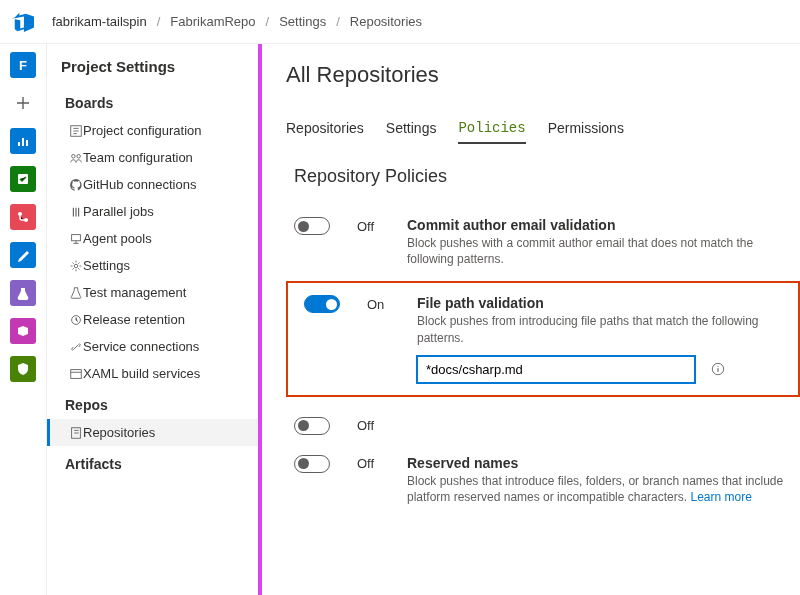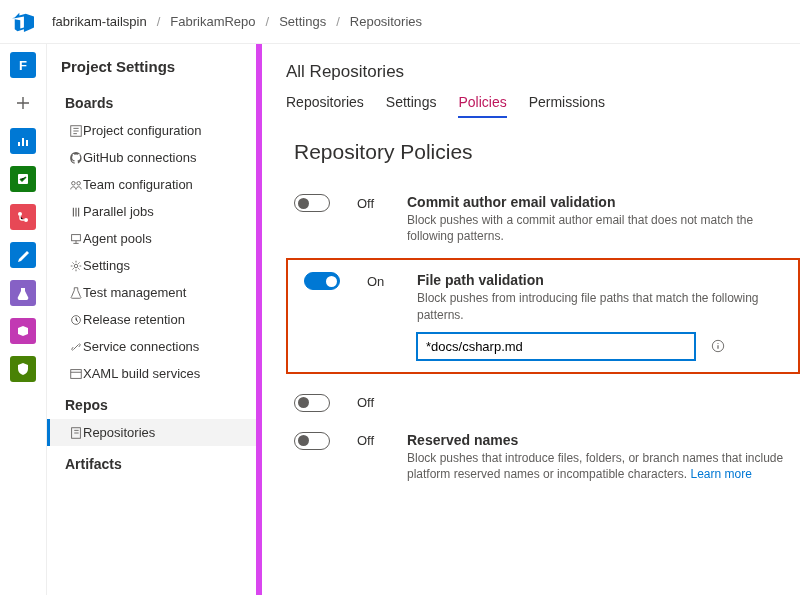--- a/index.html
+++ b/index.html
@@ -9,34 +9,34 @@
 .logo-icon { width: 22px; height: 22px; margin-right: 18px; }
 .breadcrumb { display: flex; align-items: center; gap: 10px; color: #555; font-size: 13px; }
 .breadcrumb .sep { color: #999; }
 .breadcrumb .seg:first-child { color: #323130; }
 
 .layout { display: flex; height: calc(595px - 44px); }
 .rail { width: 47px; border-right: 1px solid #eee; display: flex; flex-direction: column; align-items: center; padding-top: 8px; gap: 12px; }
 .rail-tile { width: 26px; height: 26px; border-radius: 3px; display:flex; align-items:center; justify-content:center; }
 .rail svg { display:block; }
 
-.sidebar { width: 215px; border-right: 6px solid #d946ef; padding: 14px 0 0 0; overflow-y: auto; }
+.sidebar { width: 215px; border-right: 4px solid #d946ef; padding: 14px 0 0 0; overflow-y: auto; }
 .sidebar h3 { font-size: 15px; font-weight: 600; padding: 0 14px 10px; }
 .group-title { font-size: 14px; font-weight: 600; padding: 10px 14px 6px 18px; color: #323130; }
 .nav-item { display: flex; align-items: center; padding: 6px 14px 6px 22px; font-size: 13px; color: #323130; cursor: pointer; }
 .nav-item.active { border-left: 3px solid #0078d4; padding-left: 19px; background: #f3f3f3; }
 .nav-item .ic { width: 14px; height: 14px; color: #605e5c; flex-shrink:0; }
 
 .main { flex: 1; padding: 18px 0 0 24px; overflow-y:auto; }
-.main h1 { font-size: 17px; font-weight: 400; margin-bottom: 12px; }
+.main h1 { font-size: 22px; font-weight: 400; margin-bottom: 32px; }
 .tabs { display: flex; gap: 22px; border-bottom: 0; margin-bottom: 22px; }
 .tab { font-size: 14px; color: #323130; padding-bottom: 6px; cursor:pointer; }
-.tab.active { color: #be185d; border-bottom: 2px solid #1d4ed8; }
-
-.panel-title { font-size: 21px; font-weight: 400; margin: 6px 8px 20px 8px; }
+.tab.active { color: #4d7c0f; border-bottom: 2px solid #404040; font-family: Liberation Mono, monospace; }
+
+.panel-title { font-size: 18px; font-weight: 400; margin: 6px 8px 20px 8px; }
 .policy-row { display: flex; align-items: flex-start; padding: 10px 8px; gap: 18px; }
 .toggle-wrap { display:flex; align-items:center; gap:27px; width: 95px; flex-shrink:0; }
 .toggle { width: 36px; height: 18px; border-radius: 10px; background: #fff; border:1px solid #605e5c; position: relative; cursor:pointer; }
 .toggle .knob { width: 11px; height: 11px; background: #605e5c; border-radius: 50%; position: absolute; top: 2.5px; left: 3px; }
 .toggle.on { background: #0078d4; border-color:#0078d4; }
 .toggle.on .knob { background:#fff; left: 21px; }
 .toggle-label { font-size: 13px; }
 .policy-body { flex:1; padding-right: 8px; }
 .policy-name { font-size: 14px; font-weight: 600; margin-bottom: 2px; }
 .policy-desc { font-size: 12px; color: #605e5c; line-height: 1.35; }
@@ -122,31 +122,31 @@
     <div class="group-title">Boards</div>
     <div class="nav-item">
         <svg class="ic" viewBox="0 0 16 16">
           <rect x="2" y="2" width="12" height="12" fill="none" stroke="currentColor"></rect>
           <path d="M5 5h6M5 8h6M5 11h4" stroke="currentColor"></path>
         </svg>
         <span>Project configuration</span>
       </div>
     <div class="nav-item">
         <svg class="ic" viewBox="0 0 16 16">
-          <path fill="currentColor" d="M8 1a7 7 0 00-2 13.6c.3 0 .4-.2.4-.4v-1.4c-2 .4-2.4-.9-2.4-.9-.3-.8-.8-1-.8-1-.6-.4 0-.4 0-.4.7 0 1.1.7 1.1.7.6 1.1 1.7.8 2.1.6 0-.5.2-.8.4-1-1.6-.2-3.2-.8-3.2-3.5 0-.8.3-1.4.7-1.9 0-.2-.3-.9.1-1.9 0 0 .6-.2 2 .7a6.8 6.8 0 013.6 0c1.4-.9 2-.7 2-.7.4 1 .1 1.7.1 1.9.4.5.7 1.1.7 1.9 0 2.7-1.6 3.3-3.2 3.5.2.2.5.6.5 1.2v1.8c0 .2.1.4.4.4A7 7 0 008 1z"></path>
-        </svg>
-        <span>GitHub connections</span>
-      </div>
-    <div class="nav-item">
-        <svg class="ic" viewBox="0 0 16 16">
           <circle cx="5" cy="6" r="2" fill="none" stroke="currentColor"></circle>
           <circle cx="11" cy="6" r="2" fill="none" stroke="currentColor"></circle>
           <path d="M2 13c0-2 2-3 3-3s3 1 3 3M8 13c0-2 2-3 3-3s3 1 3 3" fill="none" stroke="currentColor"></path>
         </svg>
         <span>Team configuration</span>
+      </div>
+    <div class="nav-item">
+        <svg class="ic" viewBox="0 0 16 16">
+          <path fill="currentColor" d="M8 1a7 7 0 00-2 13.6c.3 0 .4-.2.4-.4v-1.4c-2 .4-2.4-.9-2.4-.9-.3-.8-.8-1-.8-1-.6-.4 0-.4 0-.4.7 0 1.1.7 1.1.7.6 1.1 1.7.8 2.1.6 0-.5.2-.8.4-1-1.6-.2-3.2-.8-3.2-3.5 0-.8.3-1.4.7-1.9 0-.2-.3-.9.1-1.9 0 0 .6-.2 2 .7a6.8 6.8 0 013.6 0c1.4-.9 2-.7 2-.7.4 1 .1 1.7.1 1.9.4.5.7 1.1.7 1.9 0 2.7-1.6 3.3-3.2 3.5.2.2.5.6.5 1.2v1.8c0 .2.1.4.4.4A7 7 0 008 1z"></path>
+        </svg>
+        <span>GitHub connections</span>
       </div>
 
     <div class="nav-item">
         <svg class="ic" viewBox="0 0 16 16">
           <path d="M5 3v10M8 3v10M11 3v10" stroke="currentColor" stroke-width="1.3"></path>
         </svg>
         <span>Parallel jobs</span>
       </div>
     <div class="nav-item">
         <svg class="ic" viewBox="0 0 16 16">

